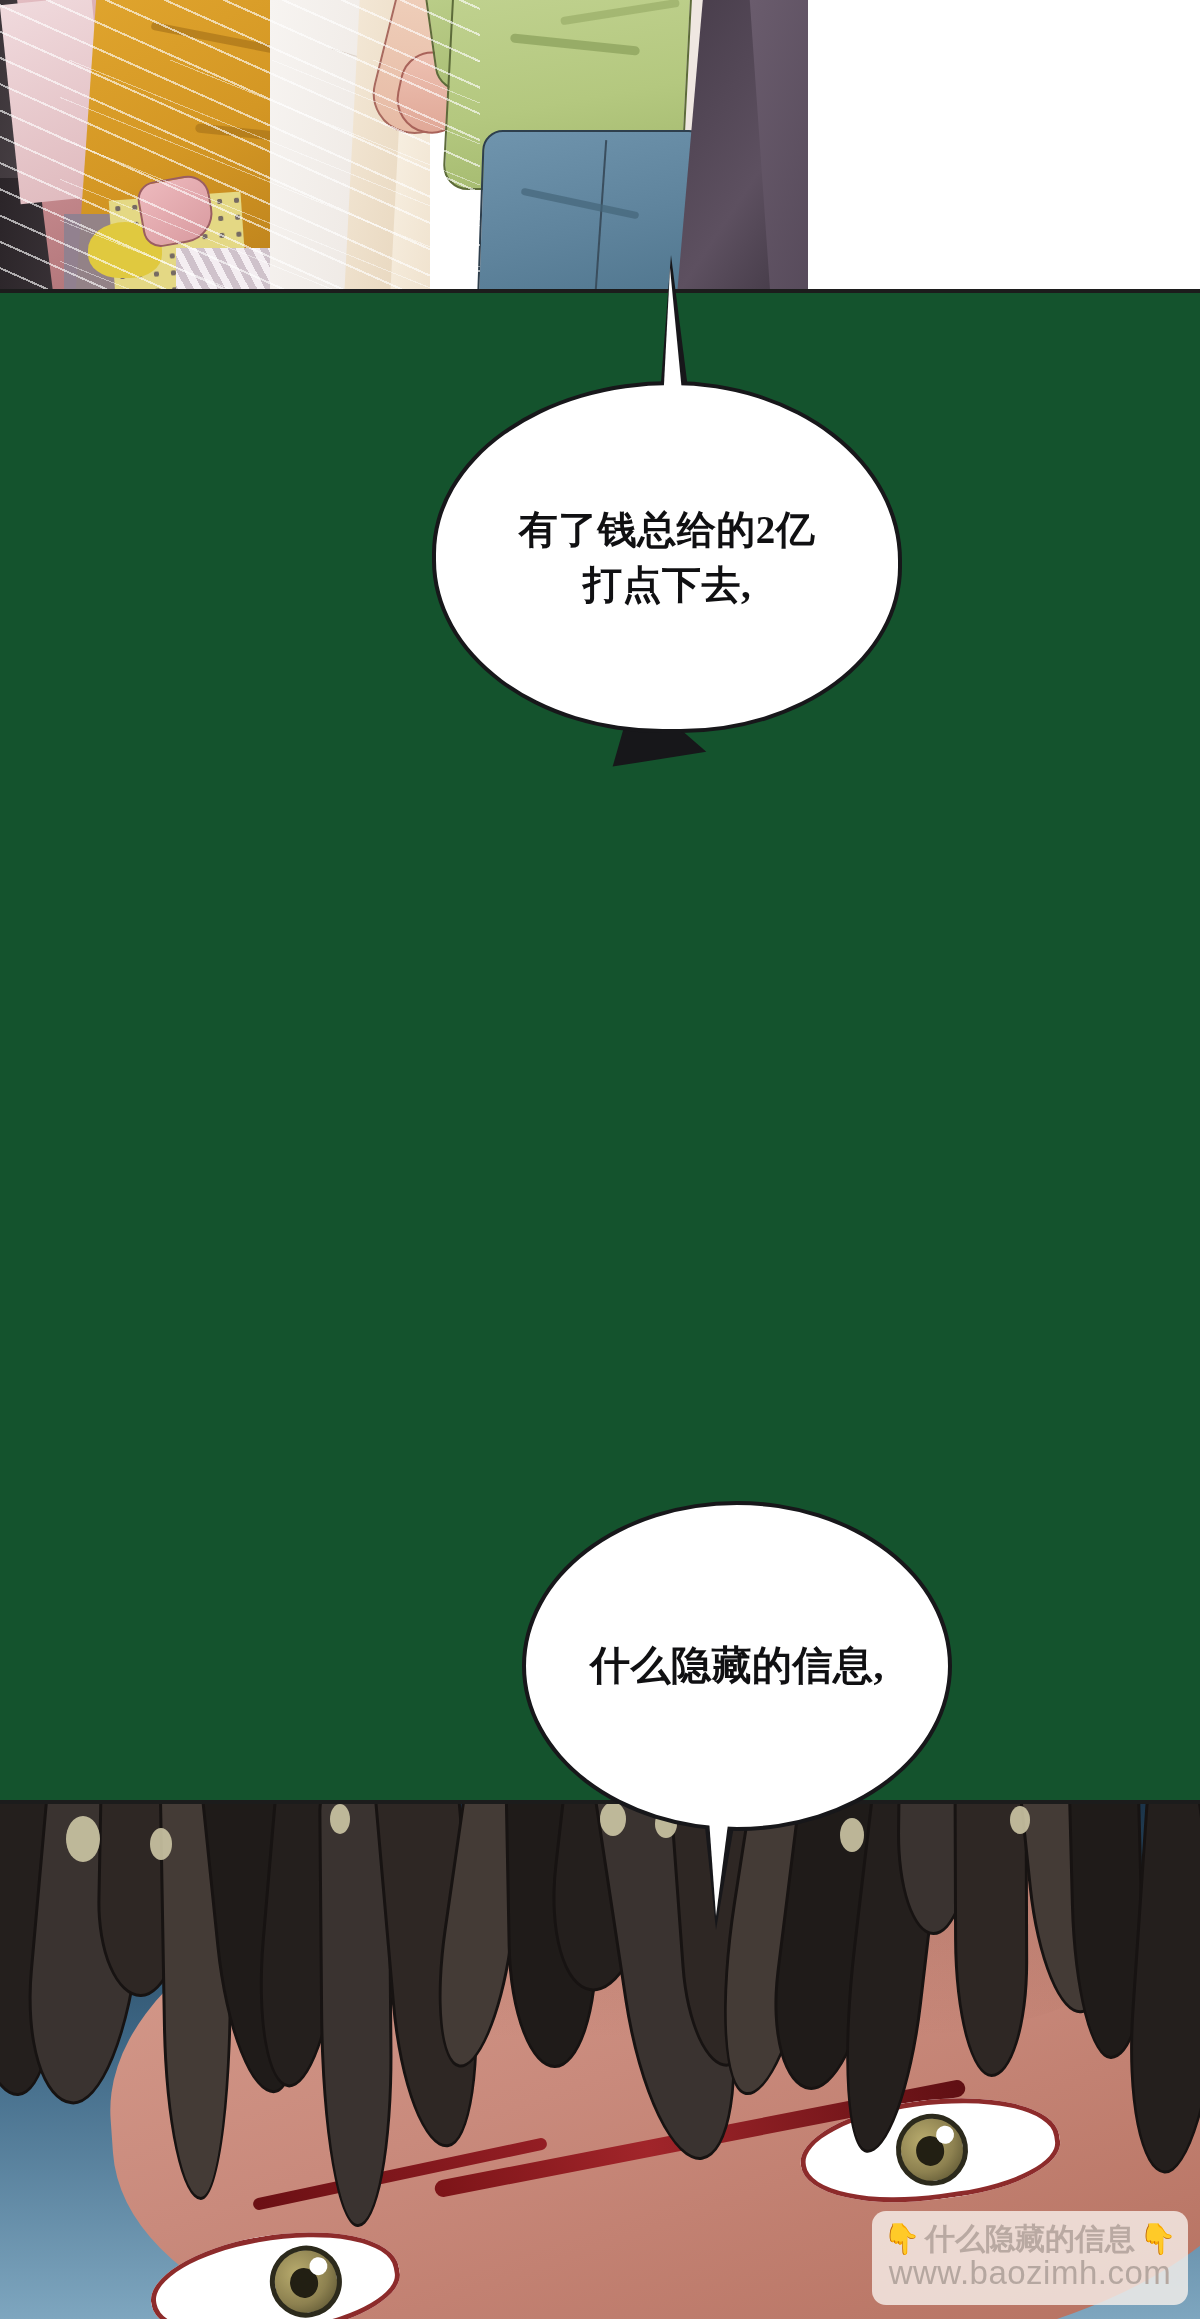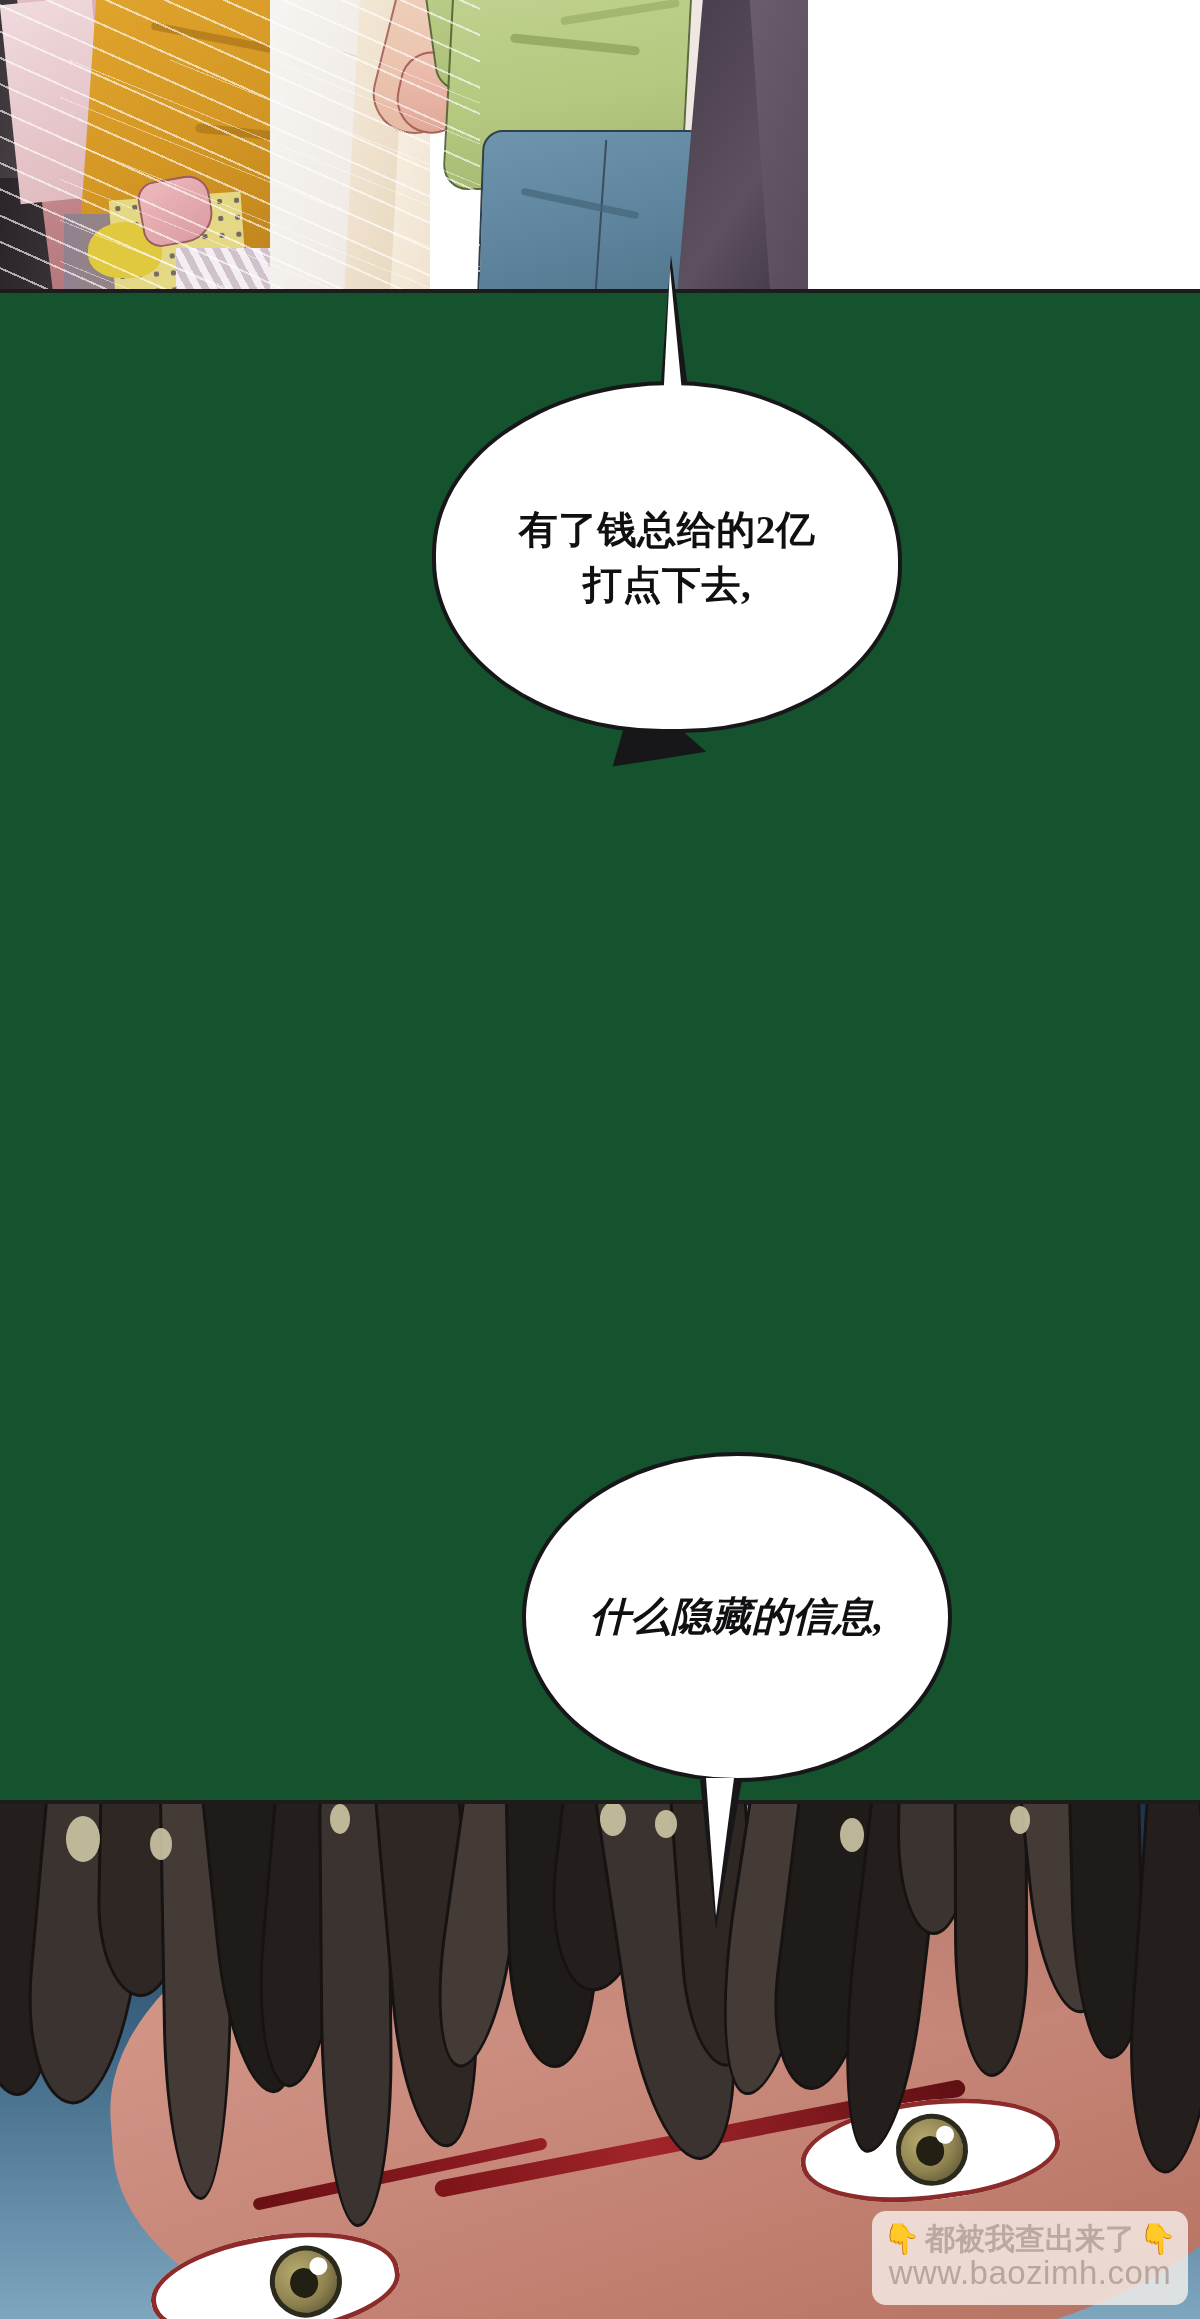--- a/index.html
+++ b/index.html
@@ -333,24 +333,23 @@
     position:absolute; left:622px; top:700px;
     width:0; height:0;
     border-top:40px solid transparent;
     border-bottom:40px solid transparent;
     border-left:86px solid #17171a;
     transform:rotate(16deg);
     z-index:28;
   }
   
   .bubble-3 {
-    left:522px; top:1452px;
+    left:522px; top:1501px;
     width:430px; height:330px;
     border-radius:50% 50% 50% 50% / 50% 50% 50% 50%;
-    font-style:italic;
   }
   .bubble-3 .txt { font-size:40px; }
   .tail-3 {
     position:absolute; left:700px; top:1780px;
     width:0; height:0;
     border-left:16px solid transparent;
     border-right:26px solid transparent;
     border-top:150px solid #17171a;
     z-index:29;
   }
@@ -496,19 +495,19 @@
         <div class="lock-hl" style="left: 655px; top: 10px; width: 22px; height: 28px;"></div>
         <div class="lock-hl" style="left: 840px; top: 18px; width: 24px; height: 34px;"></div>
         <div class="lock-hl" style="left: 1010px; top: 6px; width: 20px; height: 28px;"></div>
       </div>
     <div class="pb-border-top"></div>
   </div>
 
   <div class="watermark">
     <div class="wm-row1">
       <span class="wm-hand">👇</span>
-      <span>都被我查出来了</span>
+      <span>什么隐藏的信息</span>
       <span class="wm-hand">👇</span>
     </div>
     <div class="wm-row2">www.baozimh.com</div>
   </div>
 
 </div>
 
 </body></html>

